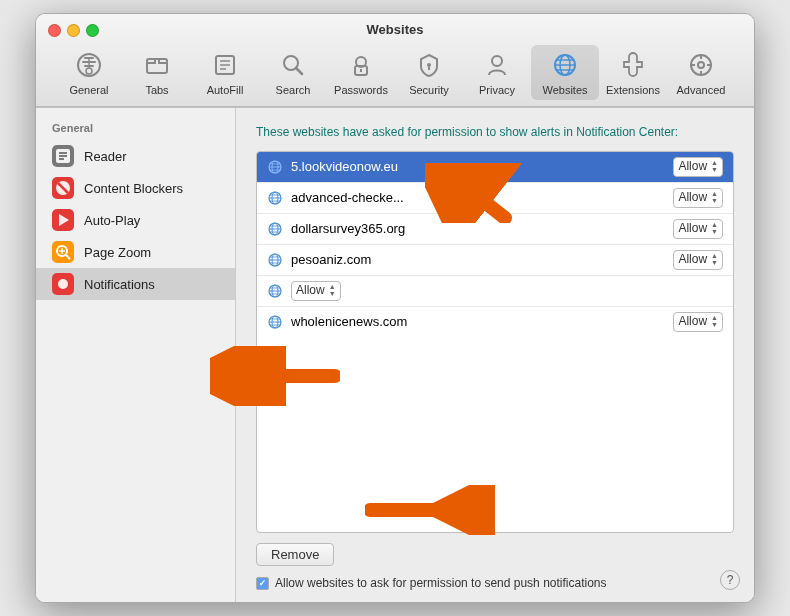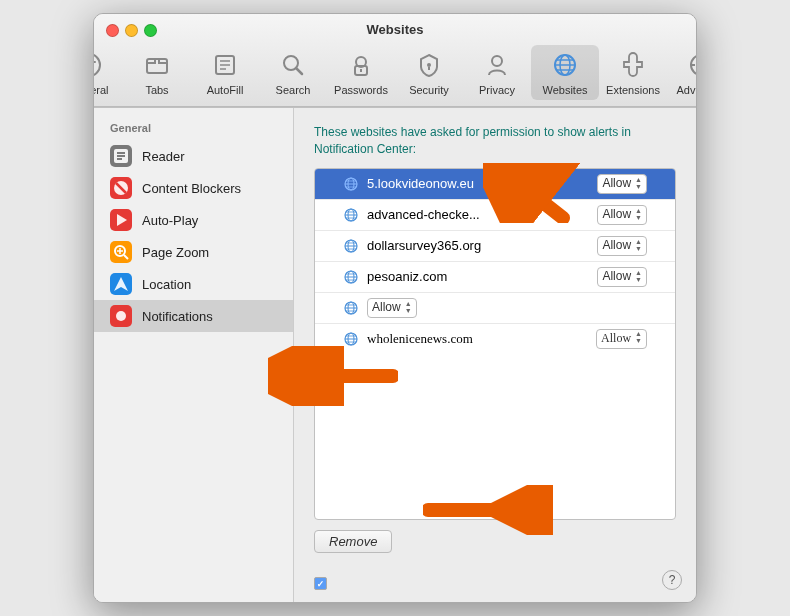--- a/index.html
+++ b/index.html
@@ -9,21 +9,21 @@
       background: #e8e8e8;
       display: flex;
       justify-content: center;
       align-items: center;
       width: 790px;
       height: 616px;
       overflow: hidden;
     }
 
     .window {
-      width: 604px;
+      width: 720px;
       height: 590px;
       background: #ececec;
       border-radius: 10px;
       box-shadow: 0 10px 40px rgba(0,0,0,0.4);
       display: flex;
       flex-direction: column;
       overflow: hidden;
       border: 1px solid #aaa;
     }
 
@@ -165,25 +165,25 @@
       background: white;
       border: 1px solid #c0c0c0;
       border-radius: 4px;
       overflow: hidden;
       display: flex;
       flex-direction: column;
     }
     .website-row {
       display: flex;
       align-items: center;
-      padding: 5px 28px;
+      padding: 5px 10px;
       border-bottom: 1px solid #e8e8e8;
       min-height: 28px;
     }
-    .website-row:last-child { border-bottom: none; font-family: Liberation Serif, serif; }
+    .website-row:last-child { border-bottom: none; }
     .website-row.selected {
       background: #3d6ec8;
       color: white;
     }
     .website-globe-icon {
       width: 16px;
       height: 16px;
       margin-right: 8px;
       flex-shrink: 0;
       display: flex;
@@ -225,22 +225,21 @@
       margin-top: 10px;
     }
     .remove-button {
       background: linear-gradient(to bottom, #f9f9f9, #e8e8e8);
       border: 1px solid #bbb;
       border-radius: 4px;
       padding: 3px 14px;
       font-size: 13px;
       cursor: pointer;
       color: #333;
-      margin-bottom: 24px;
-      font-style: italic;
+      margin-bottom: 10px;
     }
 
     .checkbox-row {
       display: flex;
       align-items: center;
       gap: 6px;
       font-size: 12px;
       color: #333;
     }
     .checkbox {
@@ -464,28 +463,20 @@
               <div class="sidebar-item-icon" style="background: rgb(255, 152, 0);">
                 <svg width="18" height="18" viewBox="0 0 18 18">
                   <circle cx="8" cy="8" r="5" fill="none" stroke="white" stroke-width="2"></circle>
                   <line x1="12" y1="12" x2="16" y2="16" stroke="white" stroke-width="2"></line>
                   <line x1="5" y1="8" x2="11" y2="8" stroke="white" stroke-width="1.5"></line>
                   <line x1="8" y1="5" x2="8" y2="11" stroke="white" stroke-width="1.5"></line>
                 </svg>
               </div>
               <span class="sidebar-item-label">Page Zoom</span>
             </div>
-            <div class="sidebar-item">
-              <div class="sidebar-item-icon" style="background: rgb(30, 136, 229);">
-                <svg width="18" height="18" viewBox="0 0 18 18">
-                  <polygon points="9,2 16,16 9,12 2,16" fill="white" opacity="0.9"></polygon>
-                </svg>
-              </div>
-              <span class="sidebar-item-label">Location</span>
-            </div>
             <div class="sidebar-item active">
               <div class="sidebar-item-icon" style="background: rgb(229, 57, 53);">
                 <svg width="18" height="18" viewBox="0 0 18 18">
                   <circle cx="9" cy="9" r="5" fill="white" opacity="0.9"></circle>
                 </svg>
               </div>
               <span class="sidebar-item-label">Notifications</span>
             </div>
           </div>
       </div>
@@ -608,20 +599,21 @@
               </div>
             </div>
           </div>
 
         <div class="bottom-controls">
           <button class="remove-button">Remove</button>
           <div class="checkbox-row">
             <div class="checkbox">
               <span class="checkbox-check">✓</span>
             </div>
+            <span>Allow websites to ask for permission to send push notifications</span>
           </div>
         </div>
 
         <button class="help-btn">?</button>
       </div>
     </div>
   </div>
 
   <svg class="arrow-notif" width="130" height="60">
     <defs>

